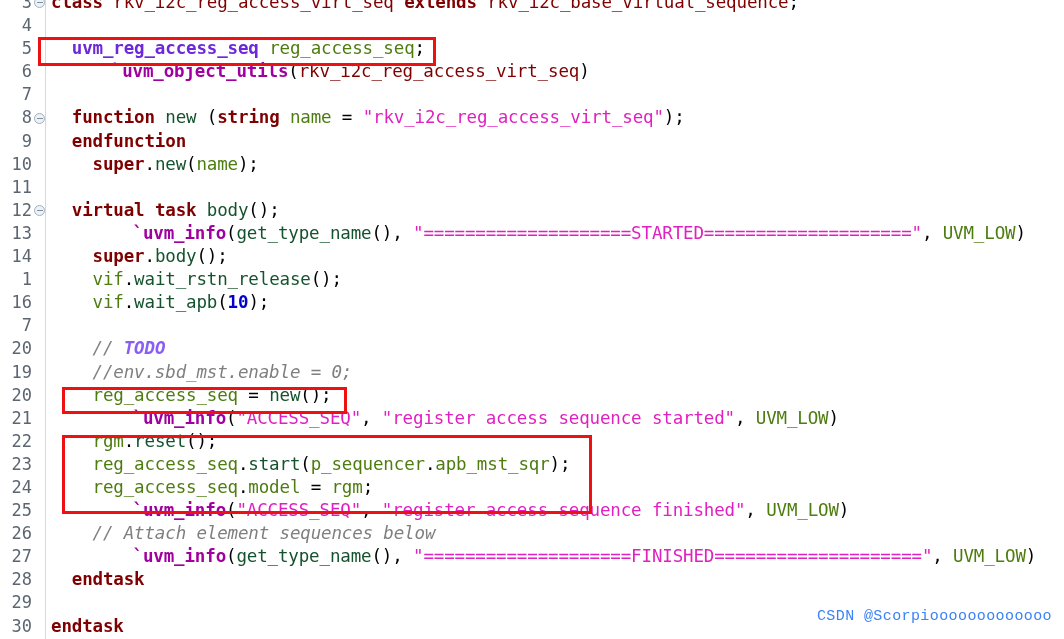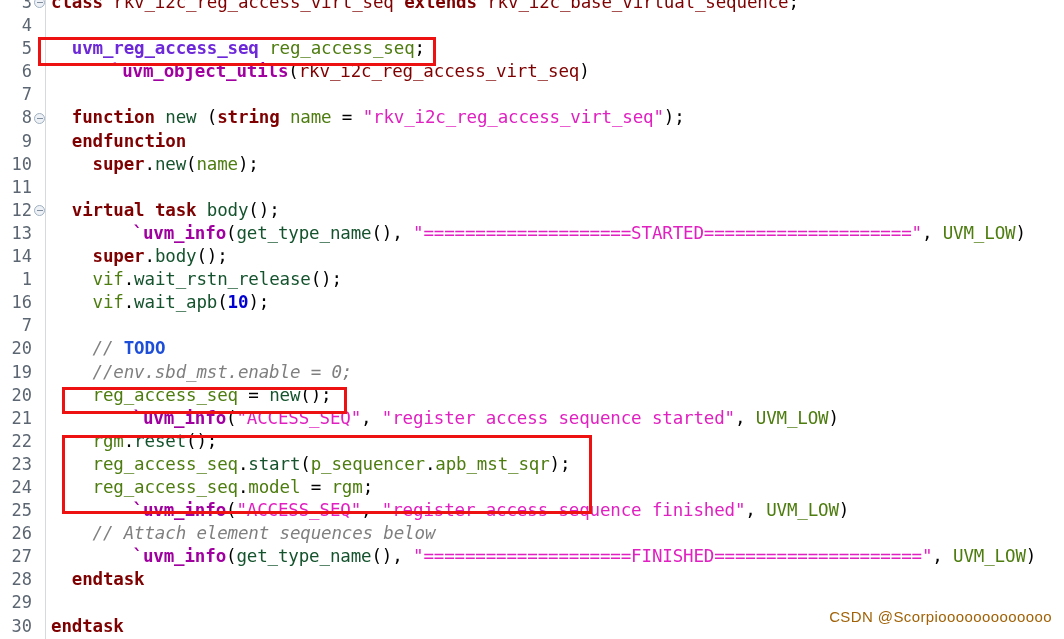--- a/index.html
+++ b/index.html
@@ -93,41 +93,41 @@
 
   
   .kw   { color: #7f0000; font-weight: bold; }      
   .typ  { color: #6d28d9; font-weight: bold; }      
   .cls  { color: #7f0000; }                          
   .mac  { color: #a000a0; font-weight: bold; margin-left: 40px; }      
   .fn   { color: #14532d; }                          
   .str  { color: #e020c0; }                          
   .num  { color: #0000d0; font-weight: bold; }      
   .cmt  { color: #7f7f7f; font-style: italic; }     
-  .cmtb { color: #1d4ed8; font-weight: bold; } 
+  .cmtb { color: #8b5cf6; font-style: italic; font-weight: bold; } 
   .plain{ color: #4d7c0f; text-align: right; }
 
   
   .redbox {
     position: absolute;
     border: 3px solid #ee1111;
     box-sizing: border-box;
     z-index: 3;
     pointer-events: none;
     background: transparent;
   }
 
   
   .watermark {
     position: absolute;
     right: 12px;
     bottom: 14px;
-    font-family: Liberation Sans, sans-serif;
+    font-family: Liberation Mono, monospace;
     font-size: 15px;
-    color: #a16207;
+    color: #3b82f6;
     letter-spacing: 0.4px;
     z-index: 4;
     white-space: nowrap;
   }
 </style>
 </head>
 <body>
 
 <div id="editor">
 

